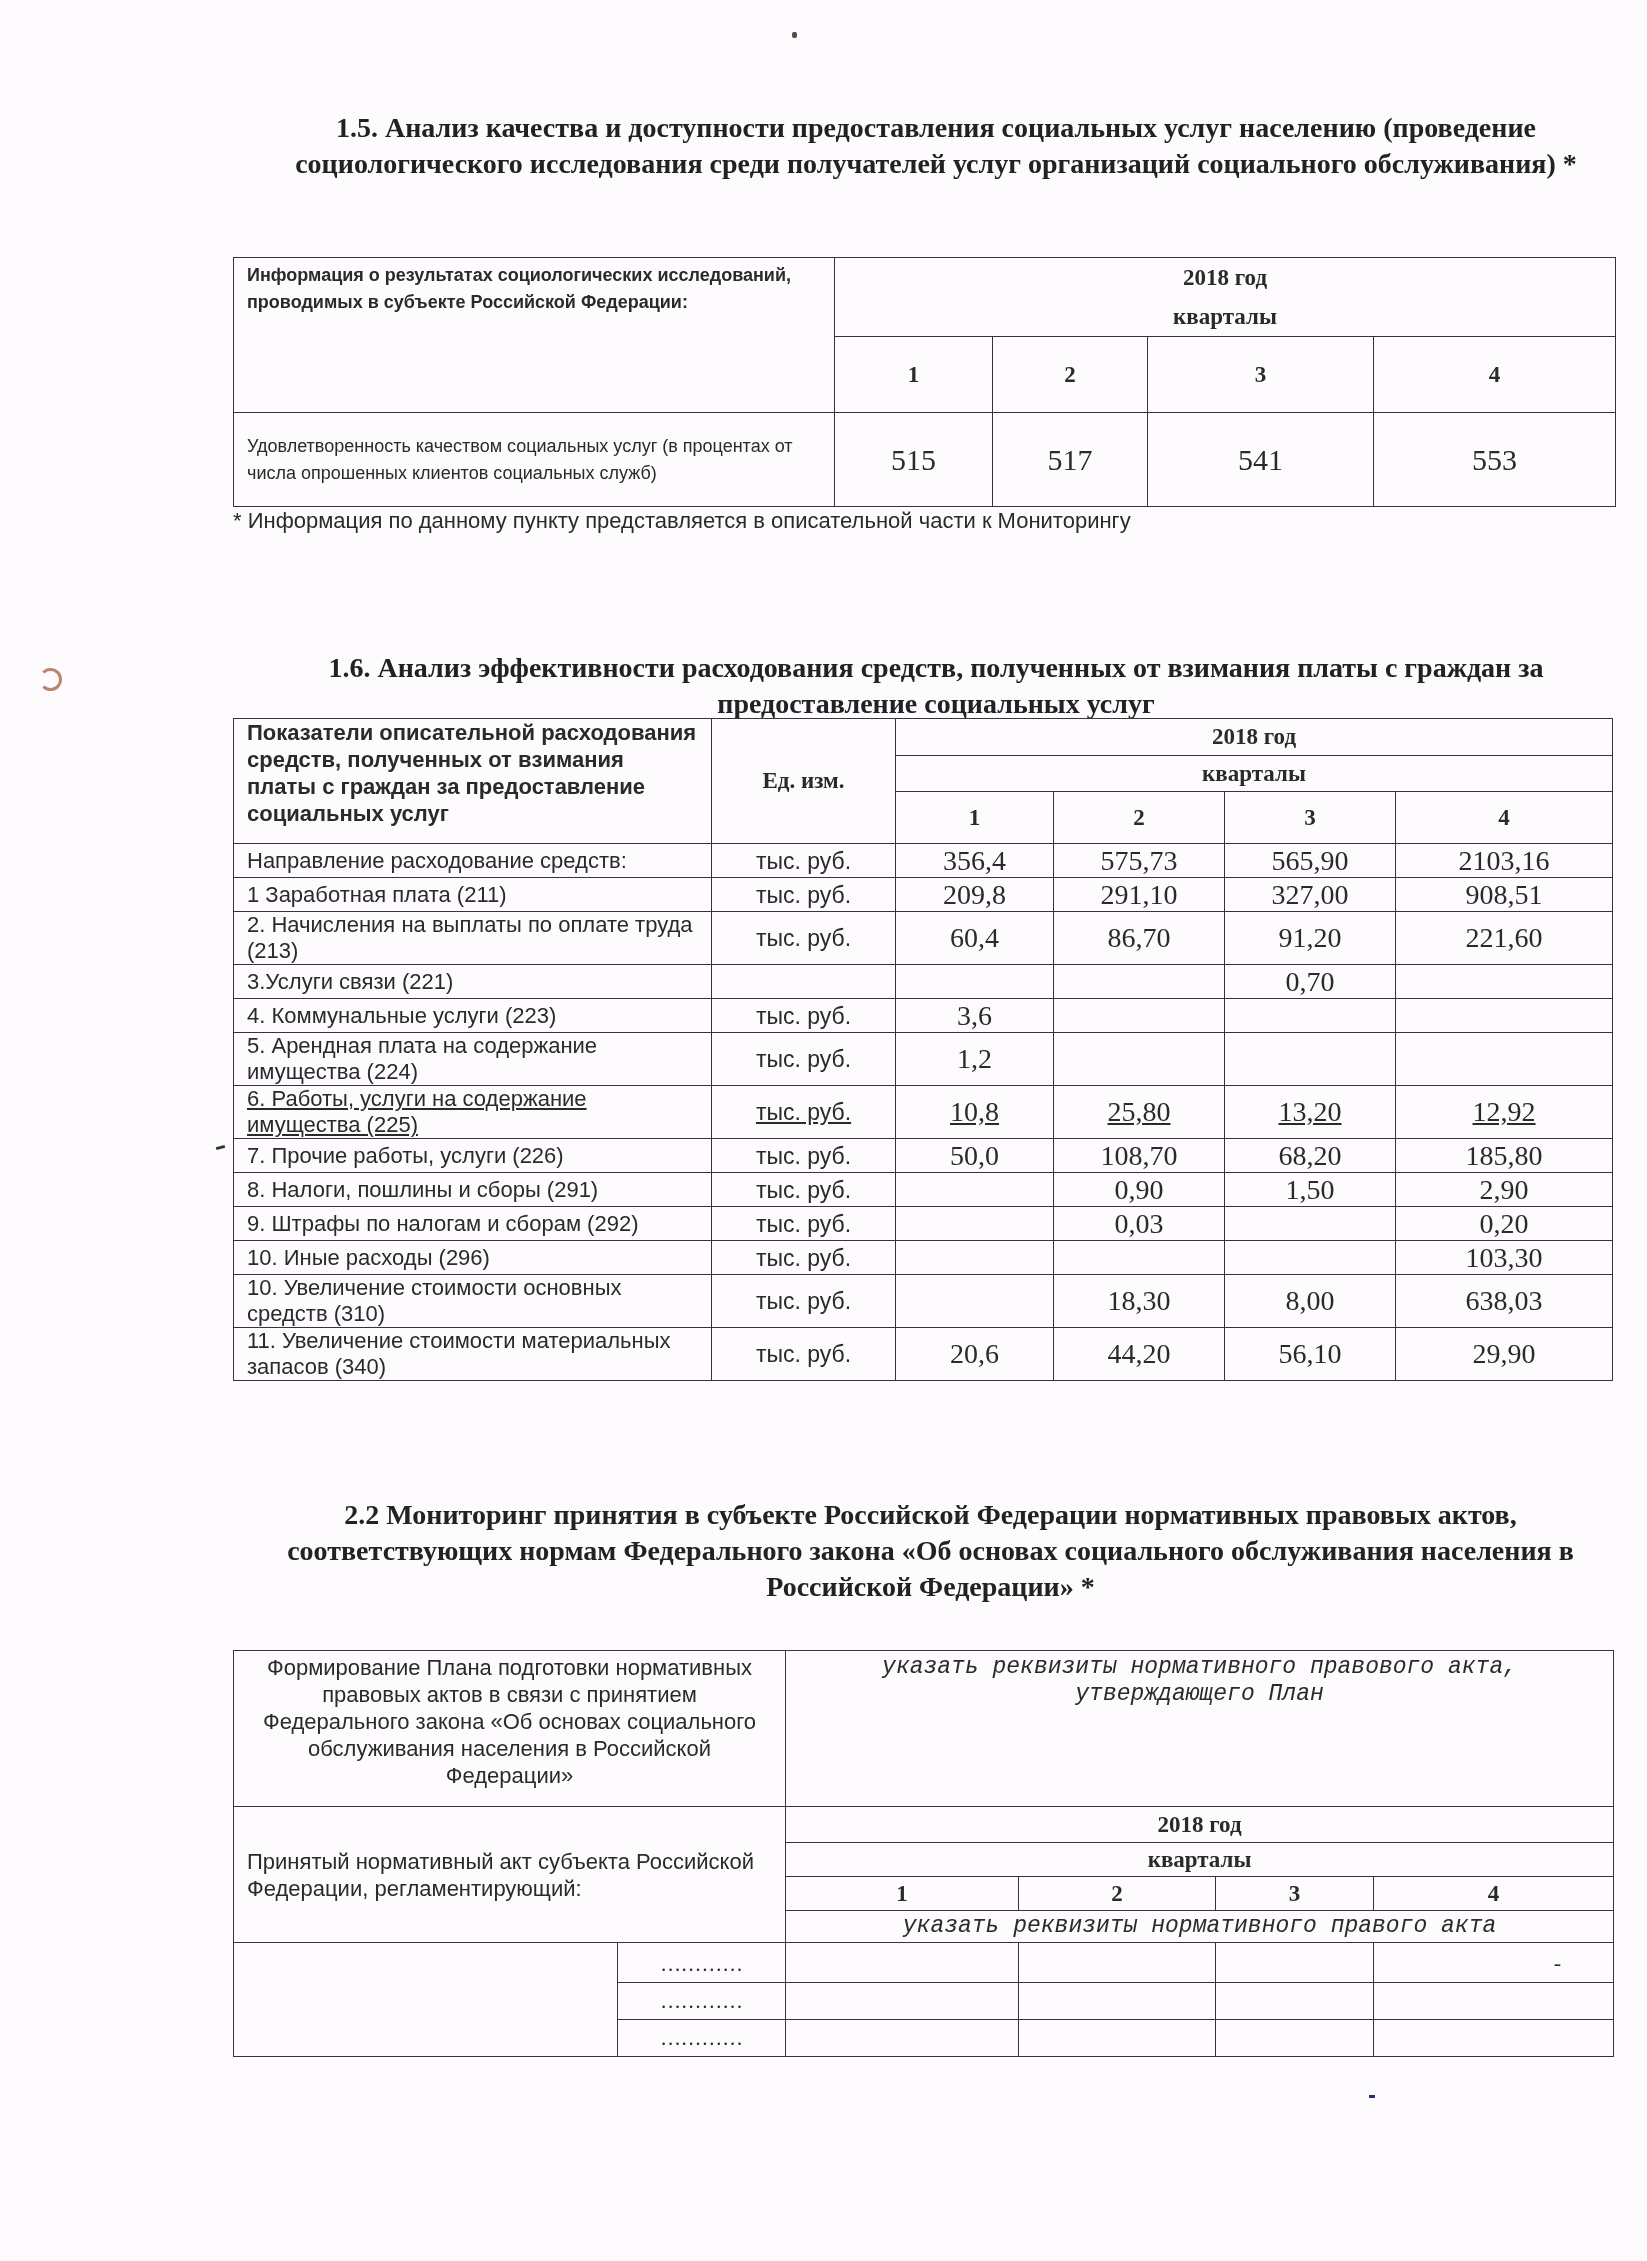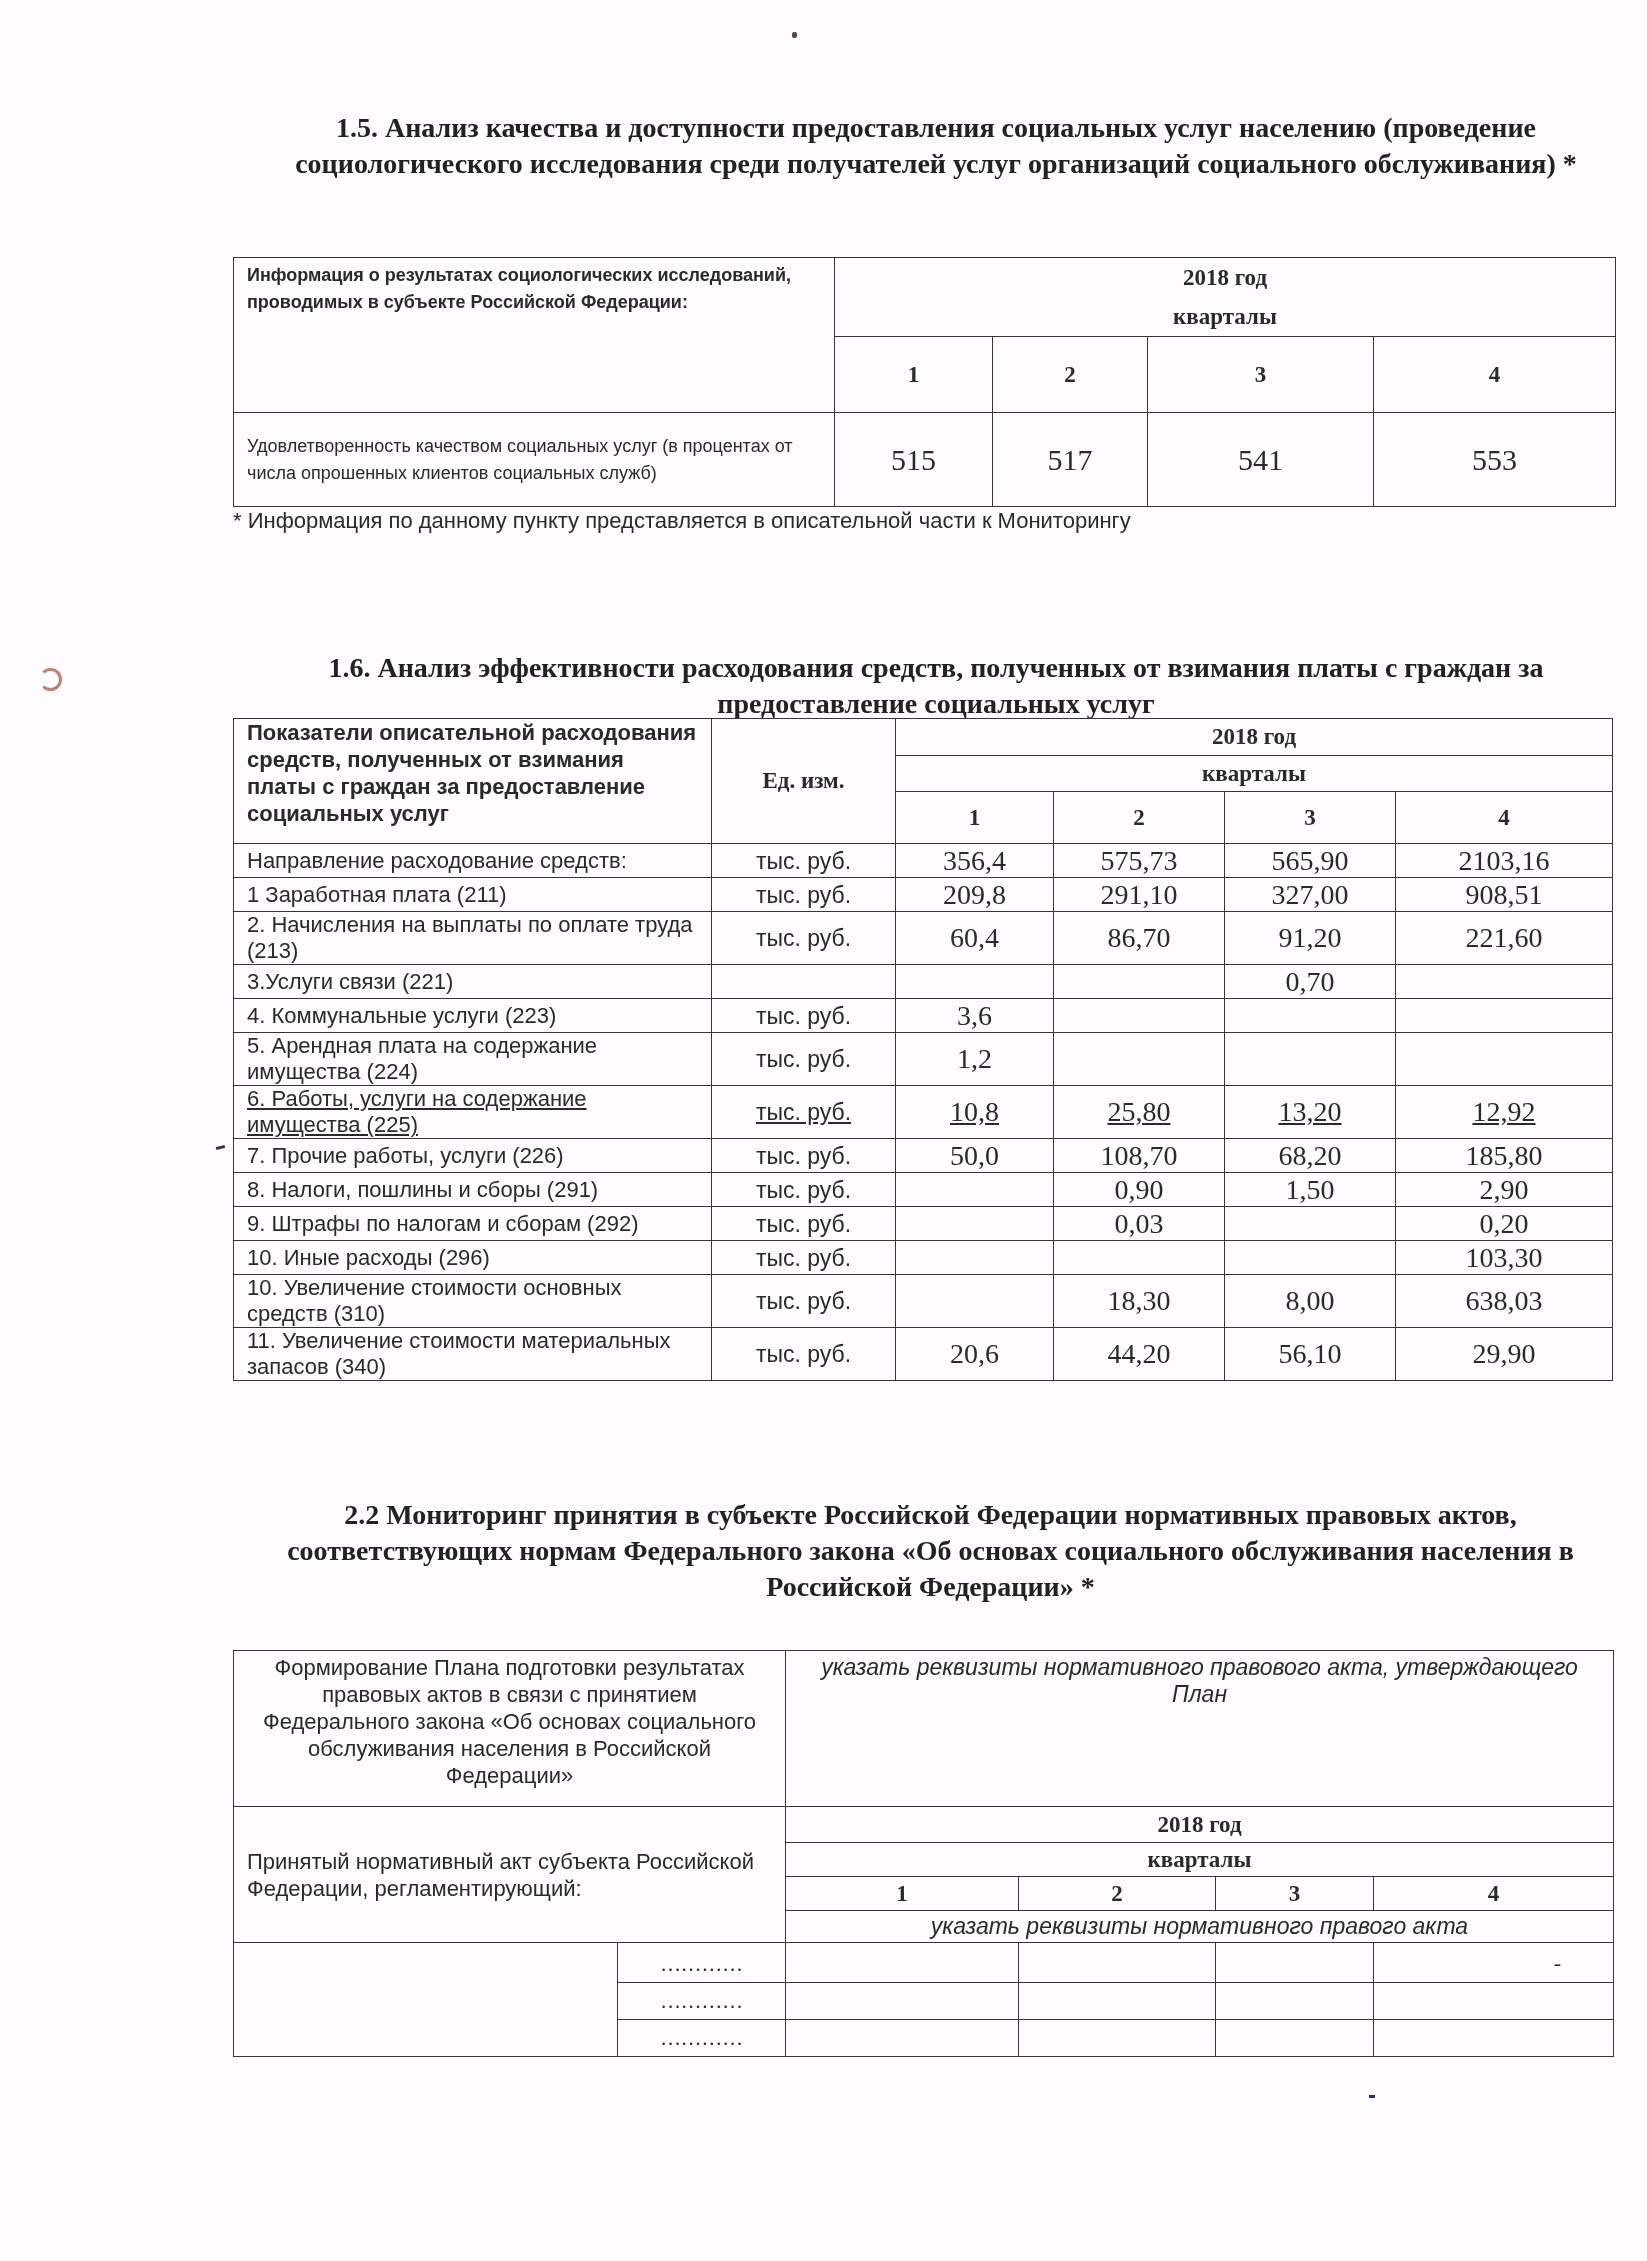--- a/index.html
+++ b/index.html
@@ -67,21 +67,21 @@
   #t2 { left: 233px; top: 718px; width: 1380px; }
   #t2 td { font-size: 22px; line-height: 26px; }
   #t2 .num { font-size: 28px; text-align: center; font-family: "Liberation Serif", serif; padding: 0 3.9px; }
   #t2 .unit { text-align: center; font-family: "Liberation Sans", sans-serif; font-size: 23px; }
   #t2 .hdr { font-size: 23px; font-weight: bold; text-align: center; font-family: "Liberation Serif", serif; }
 
   
   #t3 { left: 233px; top: 1650px; width: 1380px; }
   #t3 td { font-size: 22px; line-height: 27px; }
   #t3 .hdr { font-size: 23px; font-weight: bold; text-align: center; font-family: "Liberation Serif", serif; }
-  #t3 .ital { font-style: italic; text-align: center; font-family: Liberation Sans, sans-serif; font-size: 24.5px; }
+  #t3 .ital { font-style: italic; text-align: center; font-family: Liberation Mono, monospace; font-size: 24.5px; }
   #t3 .dots { text-align: center; font-family: "Liberation Serif", serif; font-size: 20.7px; vertical-align: bottom; padding-bottom: 3.9px; }
   #t3 .dash { text-align: right; padding-right: 52px; font-size: 22px; }
 </style>
 </head>
 <body>
 
 <div class="artifact art-top"></div>
 <div class="artifact art-left"></div>
 <div class="artifact art-left2"></div>
 <div class="artifact art-bottom"></div>
@@ -263,21 +263,21 @@
   <colgroup>
     <col style="width:384px">
       <col style="width:168px">
       <col style="width:233px">
       <col style="width:197px">
       <col style="width:158px">
       <col style="width:240px">
   </colgroup>
   <tbody>
       <tr style="height:156px">
-    <td colspan="2" class="sans c" style="vertical-align:top;padding-top:2.6px">Формирование Плана подготовки результатах правовых актов в связи с принятием Федерального закона «Об основах социального обслуживания населения в Российской Федерации»</td>
+    <td colspan="2" class="sans c" style="vertical-align:top;padding-top:2.6px">Формирование Плана подготовки нормативных правовых актов в связи с принятием Федерального закона «Об основах социального обслуживания населения в Российской Федерации»</td>
     <td colspan="4" class="ital" style="vertical-align:top;padding-top:2.6px;font-size:23px">указать реквизиты нормативного правового акта, утверждающего План</td>
   </tr>
   <tr style="height:36px">
     <td colspan="2" rowspan="4" class="sans l">Принятый нормативный акт субъекта Российской Федерации, регламентирующий:</td>
     <td colspan="4" class="hdr">2018 год</td>
   </tr>
   <tr style="height:34px">
     <td colspan="4" class="hdr">кварталы</td>
   </tr>
   <tr style="height:34px">

